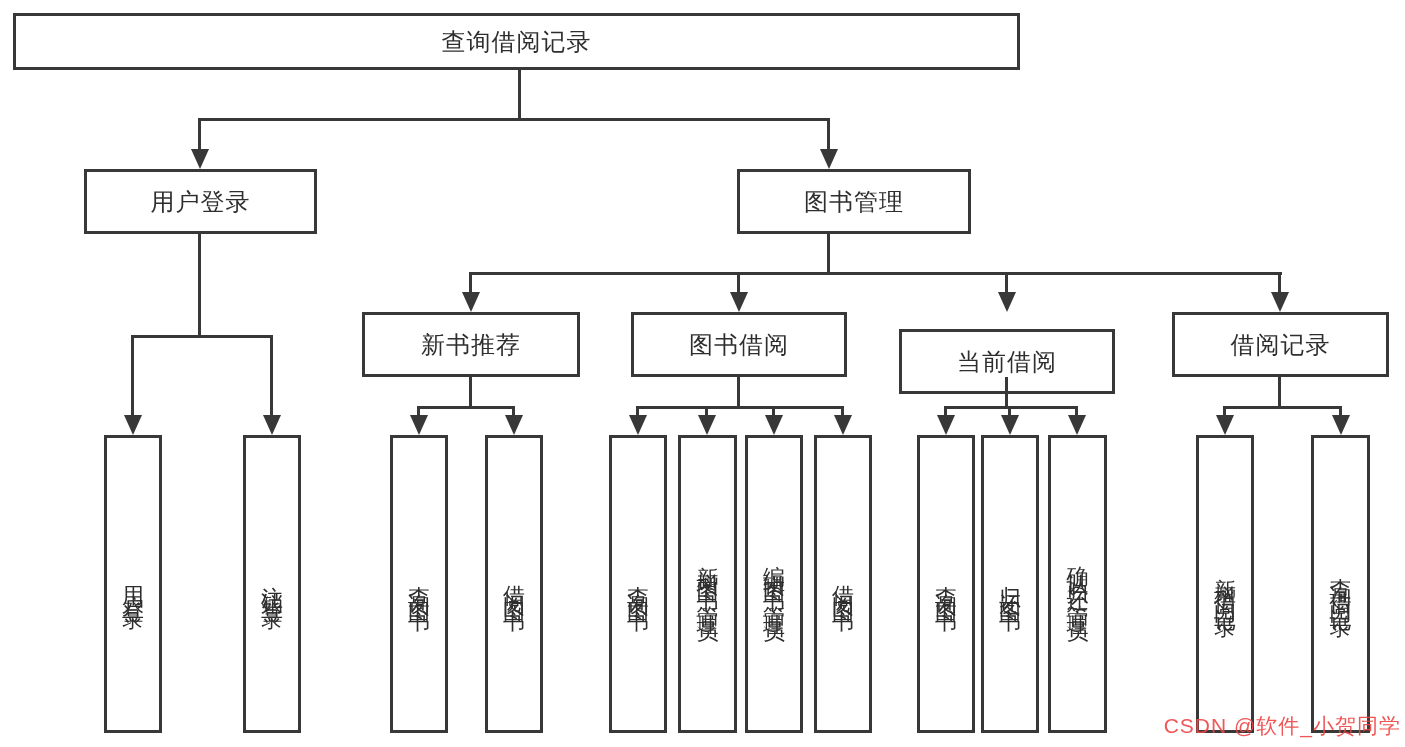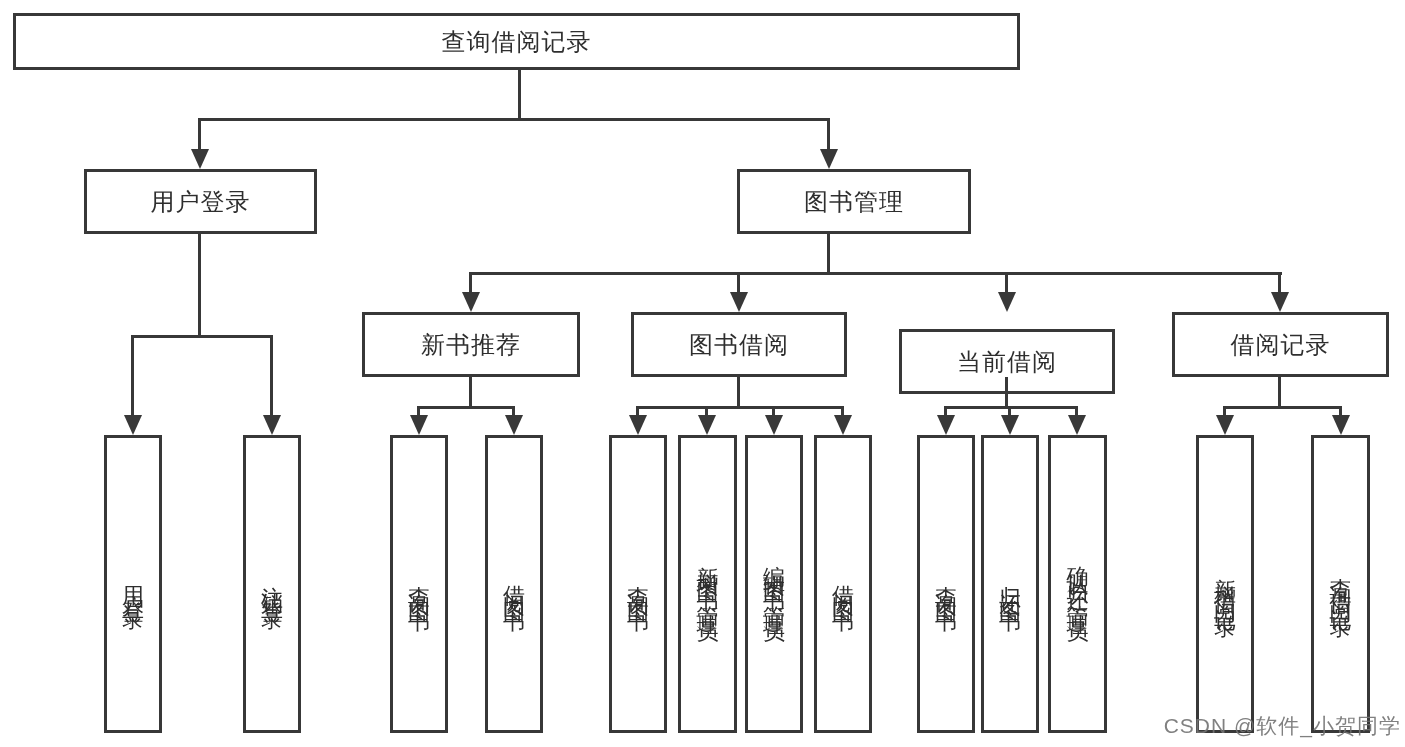--- a/index.html
+++ b/index.html
@@ -7,21 +7,21 @@
           font-family:"Liberation Sans",sans-serif;}
   .box{position:absolute;border:3px solid #383838;background:#ffffff;box-sizing:border-box;
        display:flex;align-items:center;justify-content:center;color:#2e2e2e;}
   .hbox{font-size:24px;letter-spacing:1px;}
   .vbox{font-size:22px;}
   .vbox .lbl{writing-mode:vertical-rl;text-orientation:mixed;letter-spacing:8px;line-height:1;}
   .vline{position:absolute;width:3px;background:#383838;}
   .hline{position:absolute;height:3px;background:#383838;}
   .ahead{position:absolute;width:0;height:0;border-left:9px solid transparent;
          border-right:9px solid transparent;border-top:20px solid #383838;}
-  .watermark{position:absolute;top:712px;right:4px;font-size:21px;color:#737373;
+  .watermark{position:absolute;top:712px;right:4px;font-size:21px;color:#ef4444;
              z-index:10;opacity:.9;letter-spacing:1px;}
 </style>
 </head>
 <body>
 
 <div id="canvas">
 
   <div class="box hbox" style="left:13px;top:13px;width:1007px;height:57px;">
     <span class="lbl">查询借阅记录</span>
   </div>

